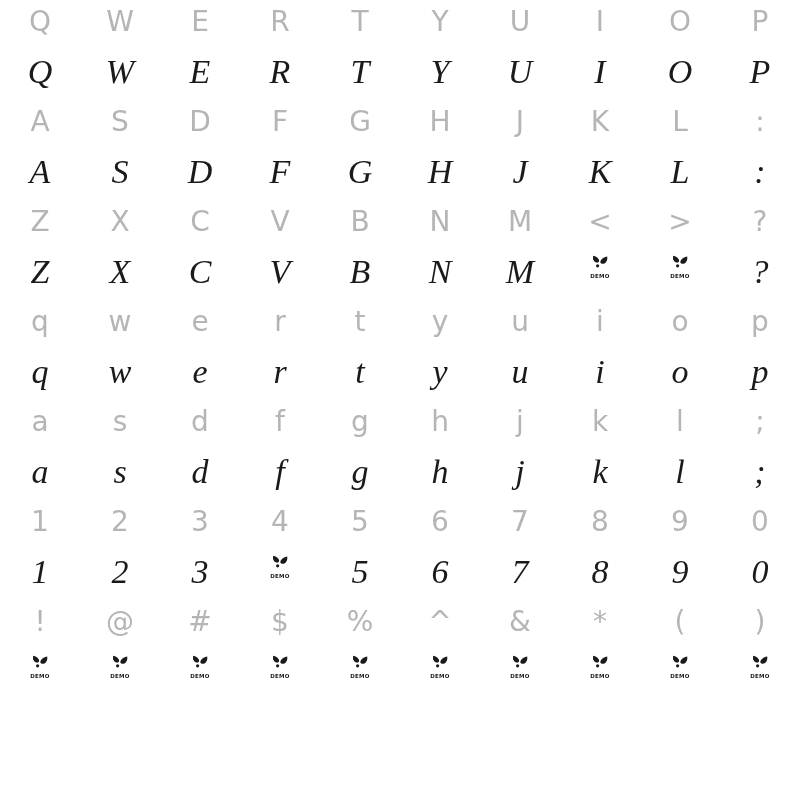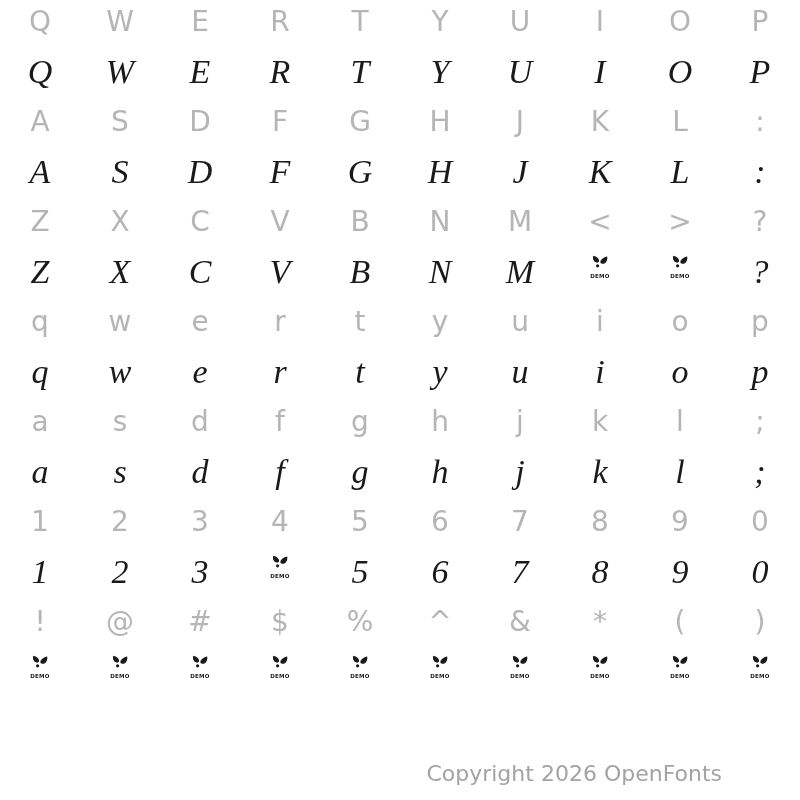--- a/index.html
+++ b/index.html
@@ -322,14 +322,13 @@
         <span class="cell"><svg class="demo-svg" viewBox="0 0 22 27" xmlns="http://www.w3.org/2000/svg">
             <g fill="currentColor">
               <path d="M4.2 2.8 C3.4 6.2 4.8 9 7.6 9.6 C9.6 10 10.6 8.4 9.9 6.8 C8.9 4.6 6.6 3.2 4.2 2.8 Z"></path>
               <path d="M18.2 3.4 C18.9 7.4 16.9 10.4 13.8 10.8 C11.8 11 10.8 9.4 11.6 7.7 C12.7 5.3 15.4 3.8 18.2 3.4 Z"></path>
               <circle cx="8.6" cy="12.8" r="1.6"></circle>
               <text x="11" y="24.5" text-anchor="middle" font-family="DejaVu Sans, sans-serif" font-size="5.5" font-weight="bold" letter-spacing="0.3" font-style="normal">DEMO</text>
             </g>
           </svg></span>
       </div>
     </div>
-  <div class="footer">Copyright 2026 OpenFonts</div>
 </div>
 
 </body></html>

